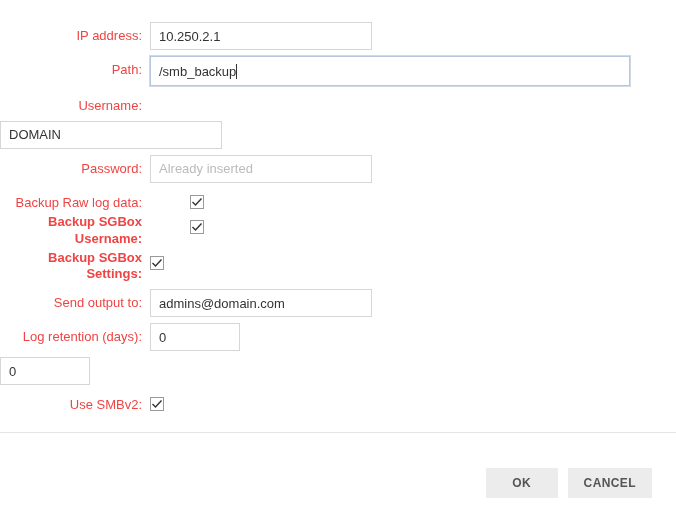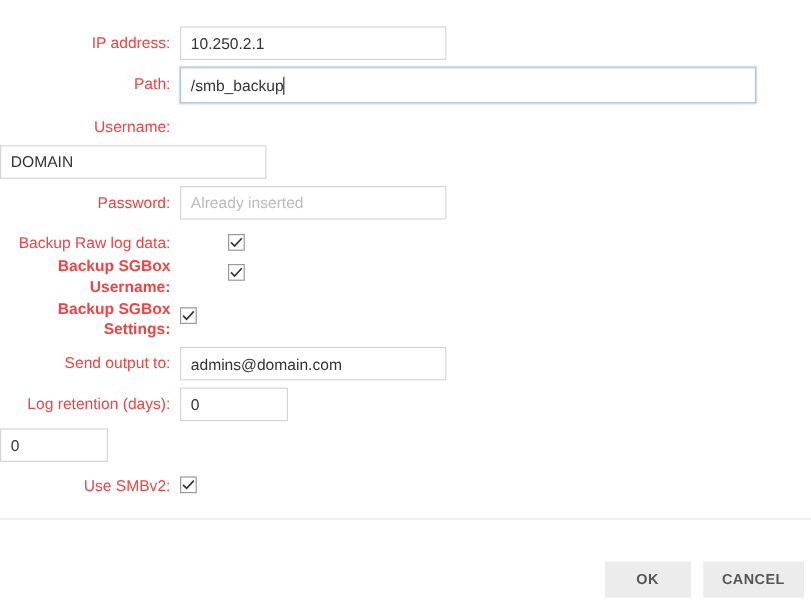--- a/index.html
+++ b/index.html
@@ -63,21 +63,21 @@
   }
   .cb svg { width: 12px; height: 12px; display:block; }
   .divider {
     border: none;
     border-top: 1px solid #e5e5e5;
     margin: 18px 0 0 0;
   }
   .footer {
     position: absolute;
     bottom: 14px;
-    right: 6px;
+    right: 24px;
     display: flex;
     gap: 10px;
   }
   .btn {
     min-width: 72px;
     height: 30px;
     padding: 0 16px;
     background: #ececec;
     border: none;
     font-family: inherit;

